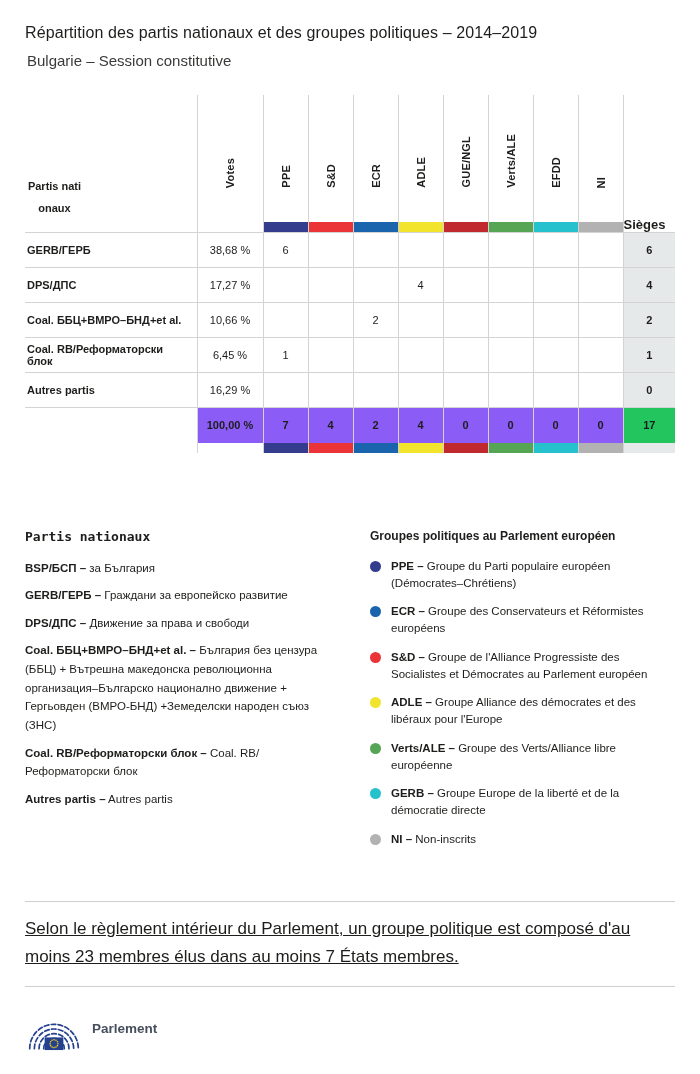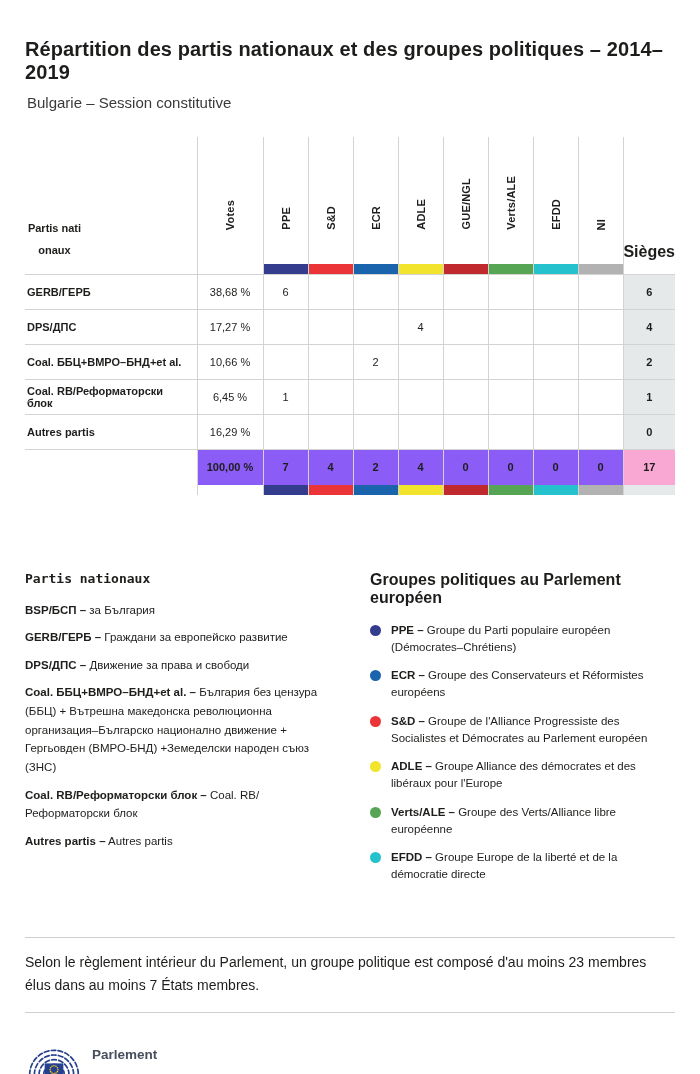--- a/index.html
+++ b/index.html
@@ -1,61 +1,61 @@
 <!DOCTYPE html>
 <html><head>
 <meta charset="utf-8">
 <style>
   * { box-sizing: border-box; margin: 0; padding: 0; }
   html, body { background: #ffffff; }
   body { font-family: "Liberation Sans", sans-serif; color: #1d1d1b; }
   .page { width: 700px; min-height: 1074px; padding: 16px 25px 24px; background: #fff; }
 
   
-  h1.title { font-size: 20px; font-weight: bold; margin-top: 22px; letter-spacing: .1px; }
+  h1.title { font-size: 16px; font-weight: normal; margin-top: 8px; letter-spacing: .1px; }
   .subtitle { font-size: 15px; color: #3a3a39; margin: 10px 0 0 2px; }
 
   
   table.results { border-collapse: collapse; border-style: hidden; table-layout: fixed; width: 650px; margin-top: 26px; }
   .results th, .results td { border: 1px solid #d3d3d3; padding: 0; }
   .results thead th { height: 137px; vertical-align: bottom; background: #fff; }
   th.sieges-col, td.sieges, .sieges-bg { background: #e6e9ea; }
 
   .hcell { height: 137px; display: flex; flex-direction: column; justify-content: flex-end; align-items: center; }
   .vlabel { writing-mode: vertical-rl; transform: rotate(180deg); font-size: 11px; font-weight: bold; margin-bottom: 34px; letter-spacing: .2px; white-space: nowrap; }
   .vlabel.deep { margin-bottom: 44px; }
   .gbar { height: 10px; width: 100%; display: block; }
 
   .phead { height: 137px; display: flex; align-items: flex-end; padding: 0 0 13px 1px; }
   .phead span { font-size: 11px; font-weight: bold; width: 57px; word-break: break-all; line-height: 2.0; }
-  .shead { height: 137px; display: flex; align-items: flex-end; justify-content: flex-end; padding-bottom: 13px; font-size: 16px; font-weight: bold; }
+  .shead { height: 137px; display: flex; align-items: flex-end; justify-content: flex-start; padding-bottom: 0; font-size: 13px; font-weight: bold; }
 
   .results tbody td { height: 35px; font-size: 11px; vertical-align: middle; }
   td.party { font-weight: bold; padding-left: 2px; padding-right: 5px; }
   td.votes, td.num { text-align: center; }
   td.sieges { text-align: center; font-weight: bold; }
   tr.total td { background: #8b5cf6; font-weight: bold; border-bottom-style: hidden; }
   tr.total td.party { background: #fff; }
-  tr.total td.sieges { background: #f9a8d4; }
+  tr.total td.sieges { background: #22c55e; }
   tr.barsrow td { height: 10px; line-height: 0; }
 
   
   .legend { display: flex; margin-top: 76px; }
   .legend-left { width: 345px; padding-right: 30px; }
   .mono-title { font-family: "DejaVu Sans Mono", monospace; font-size: 13px; font-weight: bold; margin-bottom: 15px; }
   .party-item { font-size: 11.5px; line-height: 1.62; margin-bottom: 9px; }
   .legend-right { flex: 1; }
-  .groups-title { font-size: 16px; font-weight: bold; margin-bottom: 15px; }
+  .groups-title { font-size: 12px; font-weight: bold; margin-bottom: 15px; }
   .group-item { display: flex; gap: 10px; margin-bottom: 11px; font-size: 11.5px; line-height: 1.5; }
   .dot { width: 11px; height: 11px; border-radius: 50%; flex: 0 0 11px; margin-top: 3px; }
 
   
   .rule { border-top: 1px solid #cfcfcf; margin-top: 0; }
   .rule.first { margin-top: 42px; }
-  .note { padding: 13px 0 15px; font-size: 14px; line-height: 1.65; color: #1d1d1b; }
+  .note { padding: 13px 0 15px; font-size: 17px; line-height: 1.65; color: #1d1d1b; text-decoration: underline; }
   .source-row { display: flex; justify-content: space-between; align-items: flex-end; padding-top: 20px; }
   .ep-logo { display: flex; align-items: center; gap: 9px; }
   .ep-word { display: flex; flex-direction: column; font-weight: bold; font-size: 13.5px; line-height: 1.15; color: #474f5d; }
 </style>
 </head>
 <body>
 
 <div class="page">
 
   <h1 class="title">Répartition des partis nationaux et des groupes politiques – 2014–2019</h1>
@@ -280,21 +280,25 @@
       <div class="group-item">
         <span class="dot" style="background-color: rgb(242, 227, 45);"></span>
         <p><strong>ADLE –</strong> <span>Groupe Alliance des démocrates et des libéraux pour l'Europe</span></p>
       </div>
       <div class="group-item">
         <span class="dot" style="background-color: rgb(85, 165, 84);"></span>
         <p><strong>Verts/ALE –</strong> <span>Groupe des Verts/Alliance libre européenne</span></p>
       </div>
       <div class="group-item">
         <span class="dot" style="background-color: rgb(37, 193, 205);"></span>
-        <p><strong>EFDD –</strong> <span>Groupe Europe de la liberté et de la démocratie directe</span></p>
+        <p><strong>GERB –</strong> <span>Groupe Europe de la liberté et de la démocratie directe</span></p>
+      </div>
+      <div class="group-item">
+        <span class="dot" style="background-color: rgb(178, 178, 178);"></span>
+        <p><strong>NI –</strong> <span>Non-inscrits</span></p>
       </div>
     </div>
   </section>
 
   <div class="rule first"></div>
   <p class="note">Selon le règlement intérieur du Parlement, un groupe politique est composé d'au moins 23 membres élus dans au moins 7 États membres.</p>
   <div class="rule"></div>
 
   <div class="source-row">
 

